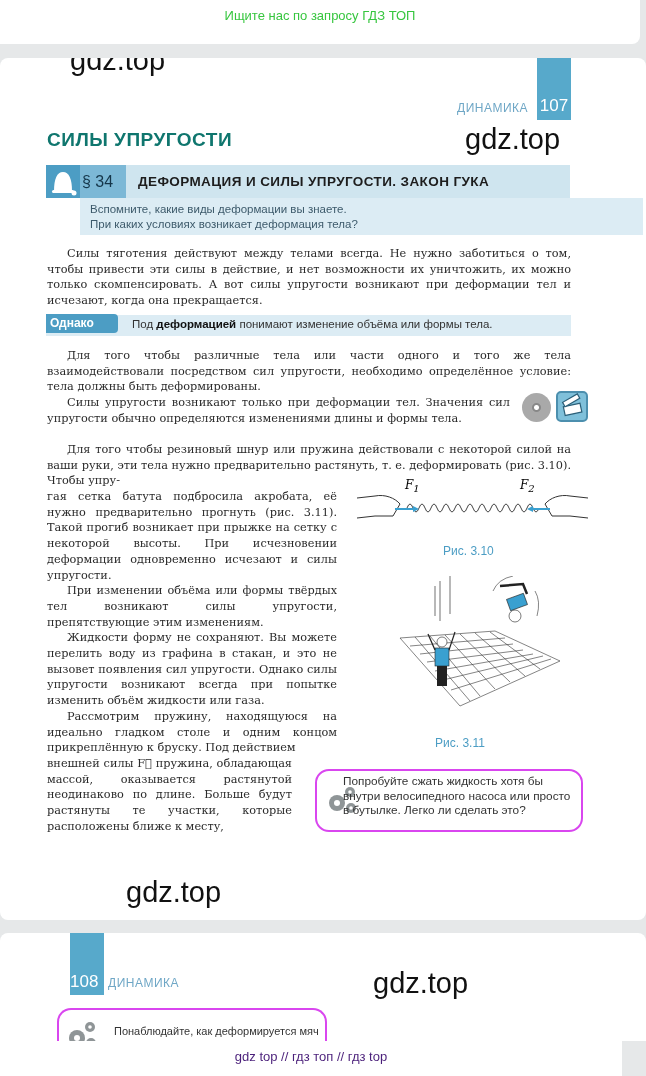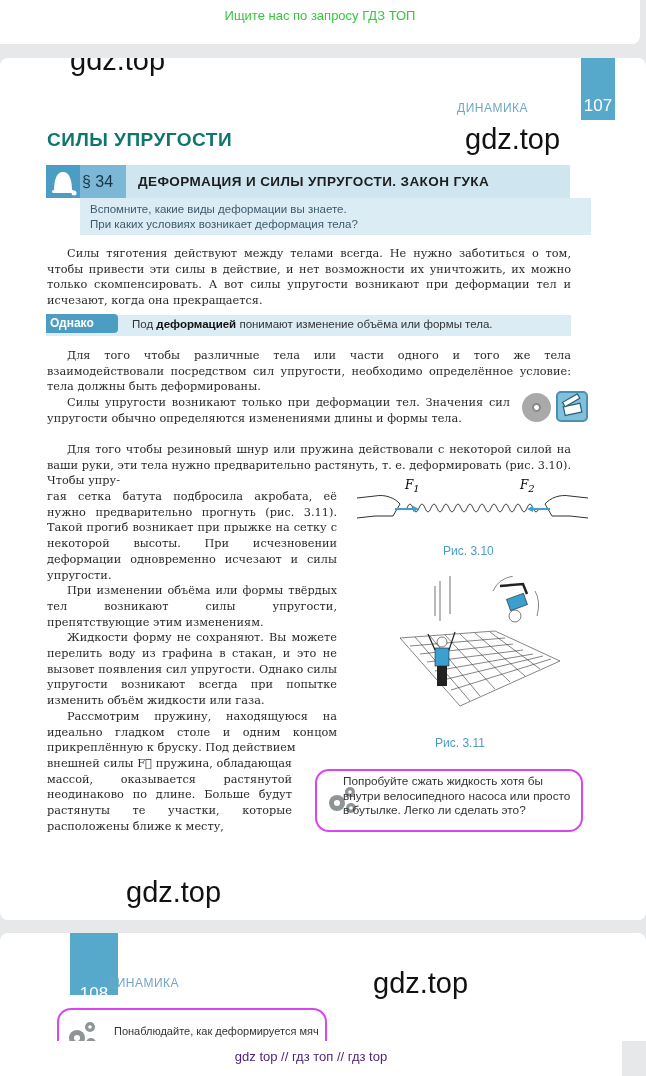--- a/index.html
+++ b/index.html
@@ -9,21 +9,21 @@
   .page { position: absolute; left: 0; top: 58px; width: 646px; height: 862px; background: #ffffff; border-radius: 8px; overflow: hidden; }
   .page2 { position: absolute; left: 0; top: 933px; width: 646px; height: 108px; background: #ffffff; border-radius: 8px 8px 0 0; overflow: hidden; }
   .watermark { position: absolute; color: #111; font-size: 29px; font-family: "Liberation Sans", sans-serif; letter-spacing: 0px; }
   .page-tab { position: absolute; background: #57a9cb; color: #fff; font-size: 17px; font-weight: normal; }
   .section-label { position: absolute; color: #6fa7c6; font-size: 12px; letter-spacing: 0.5px; }
   .chapter-title { position: absolute; left: 47px; top: 71px; color: #0f766e; font-size: 19px; font-weight: bold; letter-spacing: 0.5px; }
   .para-header { position: absolute; left: 46px; top: 107px; width: 524px; height: 33px; background: #cfe5ef; }
   .para-header .bell { position: absolute; left: 0; top: 0; width: 34px; height: 33px; background: #4c9dc4; }
   .para-header .num { position: absolute; left: 34px; top: 0; width: 46px; height: 33px; background: #7cb8d6; color: #15364a; font-size: 16px; line-height: 33px; padding-left: 2px; }
   .para-header .title { position: absolute; left: 92px; top: 0; line-height: 33px; font-size: 13.5px; font-weight: bold; color: #1d1d1d; letter-spacing: 0.4px; }
-  .recall { position: absolute; left: 80px; top: 140px; width: 511px; height: 37px; background: #dcecf4; color: #3d5a6b; font-size: 11.5px; padding: 4px 0 0 10px; line-height: 14.5px; }
+  .recall { position: absolute; left: 80px; top: 140px; width: 563px; height: 37px; background: #dcecf4; color: #3d5a6b; font-size: 11.5px; padding: 4px 0 0 10px; line-height: 14.5px; }
   .body-text { position: absolute; color: #2a2a2a; font-family: "DejaVu Serif", serif; font-size: 11.3px; line-height: 15.7px; text-align: justify; }
   .body-text p { text-indent: 20px; }
   .body-text p.noindent { text-indent: 0; }
   .remember { position: absolute; left: 46px; top: 257px; width: 525px; height: 21px; background: #dcecf4; }
   .remember .tag { position: absolute; left: 0; top: -1px; height: 19px; width: 72px; background: #4c9dc4; color: #fff; font-size: 12px; font-weight: bold; line-height: 19px; padding-left: 4px; border-radius: 0 4px 4px 0; }
   .remember .text { position: absolute; left: 86px; top: 3px; font-size: 11.5px; color: #333; }
   .remember .text b { font-weight: bold; color: #111; text-align: center; }
   .icon-cd { position: absolute; left: 522px; top: 393px; width: 29px; height: 29px; border-radius: 50%; background: radial-gradient(circle at 50% 50%, #fff 0 2px, #888 3px 4px, #a9a9a9 5px); }
   .icon-film { position: absolute; left: 556px; top: 391px; width: 32px; height: 31px; border-radius: 5px; background: #7fc0da; border: 2px solid #4c8fae; }
   .fig-caption { position: absolute; color: #4c9dc4; font-size: 12px; }
@@ -36,21 +36,21 @@
 </head>
 <body>
 
 <div class="topbar">
   <span class="search-banner">Ищите нас по запросу ГДЗ ТОП</span>
 </div>
 
 <div class="page">
   <div class="watermark" style="left:70px; top:-14px;">gdz.top</div>
 
-  <div class="page-tab" style="left:537px; top:0; width:34px; height:62px; text-align:center; padding-top:38px;margin-left:44px;">
+  <div class="page-tab" style="left:537px; top:0; width:34px; height:62px; text-align:center; padding-top:38px;">
     <span>107</span>
   </div>
   <div class="section-label" style="left:457px; top:43px;">ДИНАМИКА</div>
 
   <div class="chapter-title">СИЛЫ УПРУГОСТИ</div>
   <div class="watermark" style="left:465px; top:65px;">gdz.top</div>
 
   <div class="para-header">
     <div class="bell">
       <svg width="34" height="33" viewBox="0 0 34 33">
@@ -165,21 +165,21 @@
           <circle cx="26" cy="25" r="1.8" fill="#fff"></circle>
       </svg>
     </div>
     <div class="text" style="left:26px; top:3px; width:230px; padding-left:0;">Попробуйте сжать жидкость хотя бы внутри велосипедного насоса или просто в бутылке. Легко ли сделать это?</div>
   </div>
 
   <div class="watermark" style="left:126px; top:818px;">gdz.top</div>
 </div>
 
 <div class="page2">
-  <div class="page-tab" style="left:70px; top:0; width:48px; height:62px; text-align:center; padding-top:51px;">
+  <div class="page-tab" style="left:70px; top:0; width:34px; height:62px; text-align:left; padding-top:39px;">
     <span>108</span>
   </div>
   <div class="section-label" style="left:108px; top:43px;">ДИНАМИКА</div>
   <div class="watermark" style="left:373px; top:34px;">gdz.top</div>
 
   <div class="experiment" style="left:57px; top:75px; width:270px; height:50px; border-bottom:none; border-radius:14px 14px 0 0;">
     <div class="gear" style="left:6px; top:8px;">
       <svg width="34" height="34" viewBox="0 0 34 34">
         <circle cx="12" cy="20" r="8" fill="#8f9597"></circle>
           <circle cx="12" cy="20" r="3" fill="#fff"></circle>

